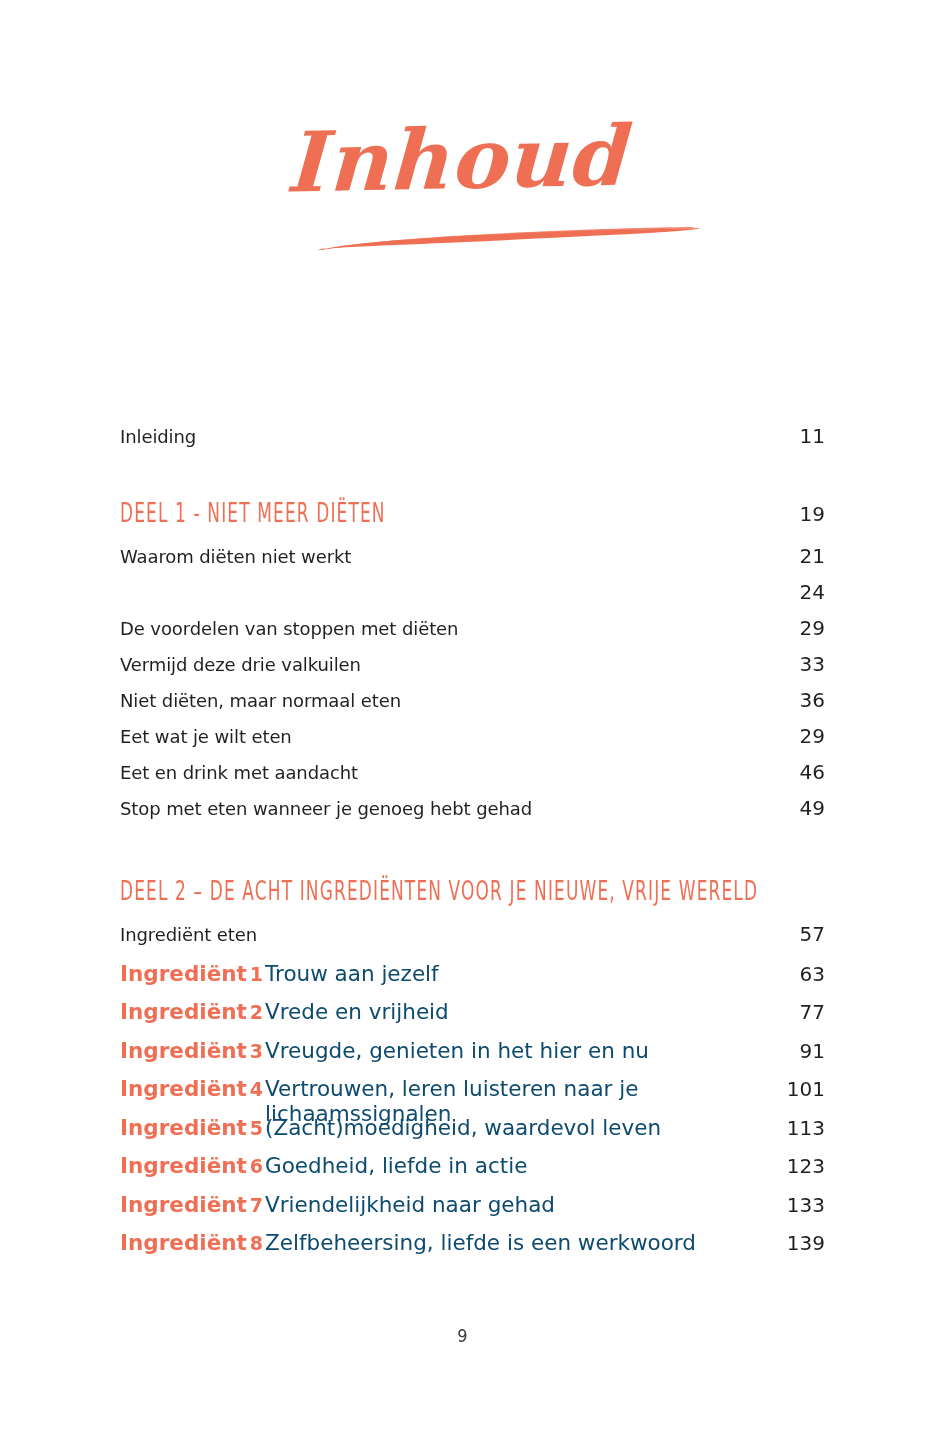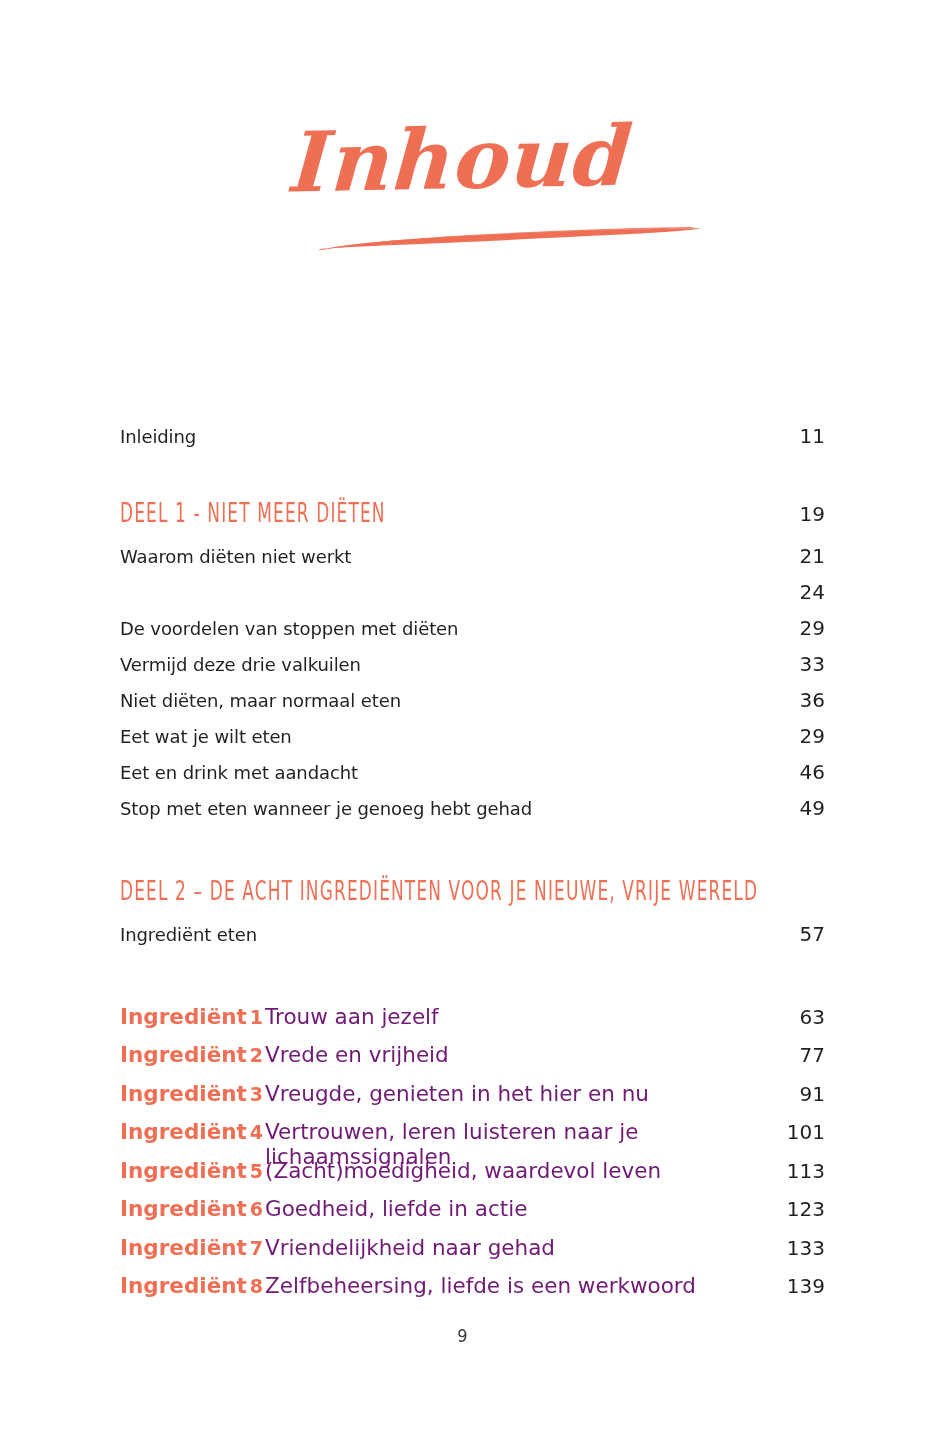--- a/index.html
+++ b/index.html
@@ -91,31 +91,30 @@
   .row-deel1 { height: 44px; padding-top: 16px; }
   .row-deel2 { height: 44px; padding-top: 14px; gap: 8px; }
 
   
   .row-ingredient { height: 38.5px; }
   .ing-prefix {
     color: #ef6f54;
     font-weight: 700;
     font-family: "DejaVu Sans", sans-serif;
     font-size: 21.5px;
-    margin-top: 43px;
   }
   .ing-num {
     color: #ef6f54;
     font-weight: 700;
     font-family: "DejaVu Sans", sans-serif;
     font-size: 19px;
     padding: 0 2px 0 3px;
   }
   .ing-rest {
-    color: #701a75;
+    color: #0c4a6e;
     font-family: "DejaVu Sans", sans-serif;
     font-size: 21.5px;
   }
 
   
   .gap-after-inleiding { height: 24px; }
   .gap-before-deel2 { height: 32px; }
 
   
   .folio {

